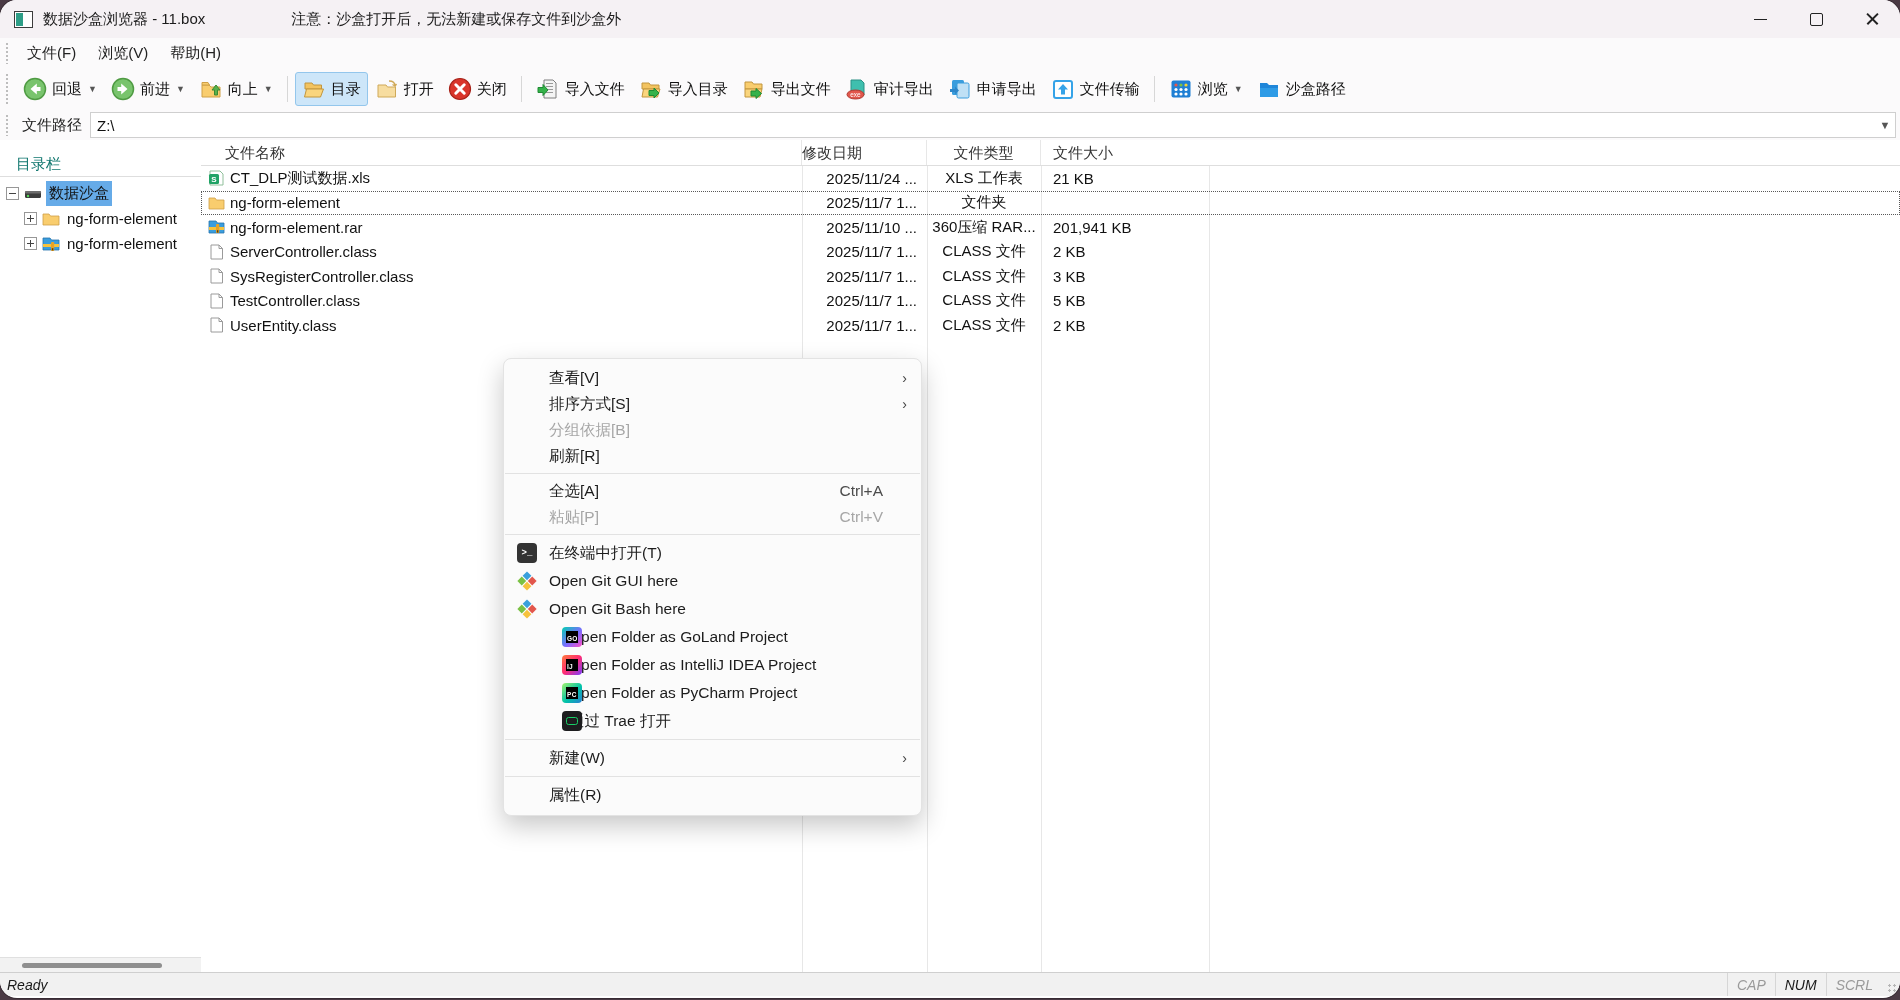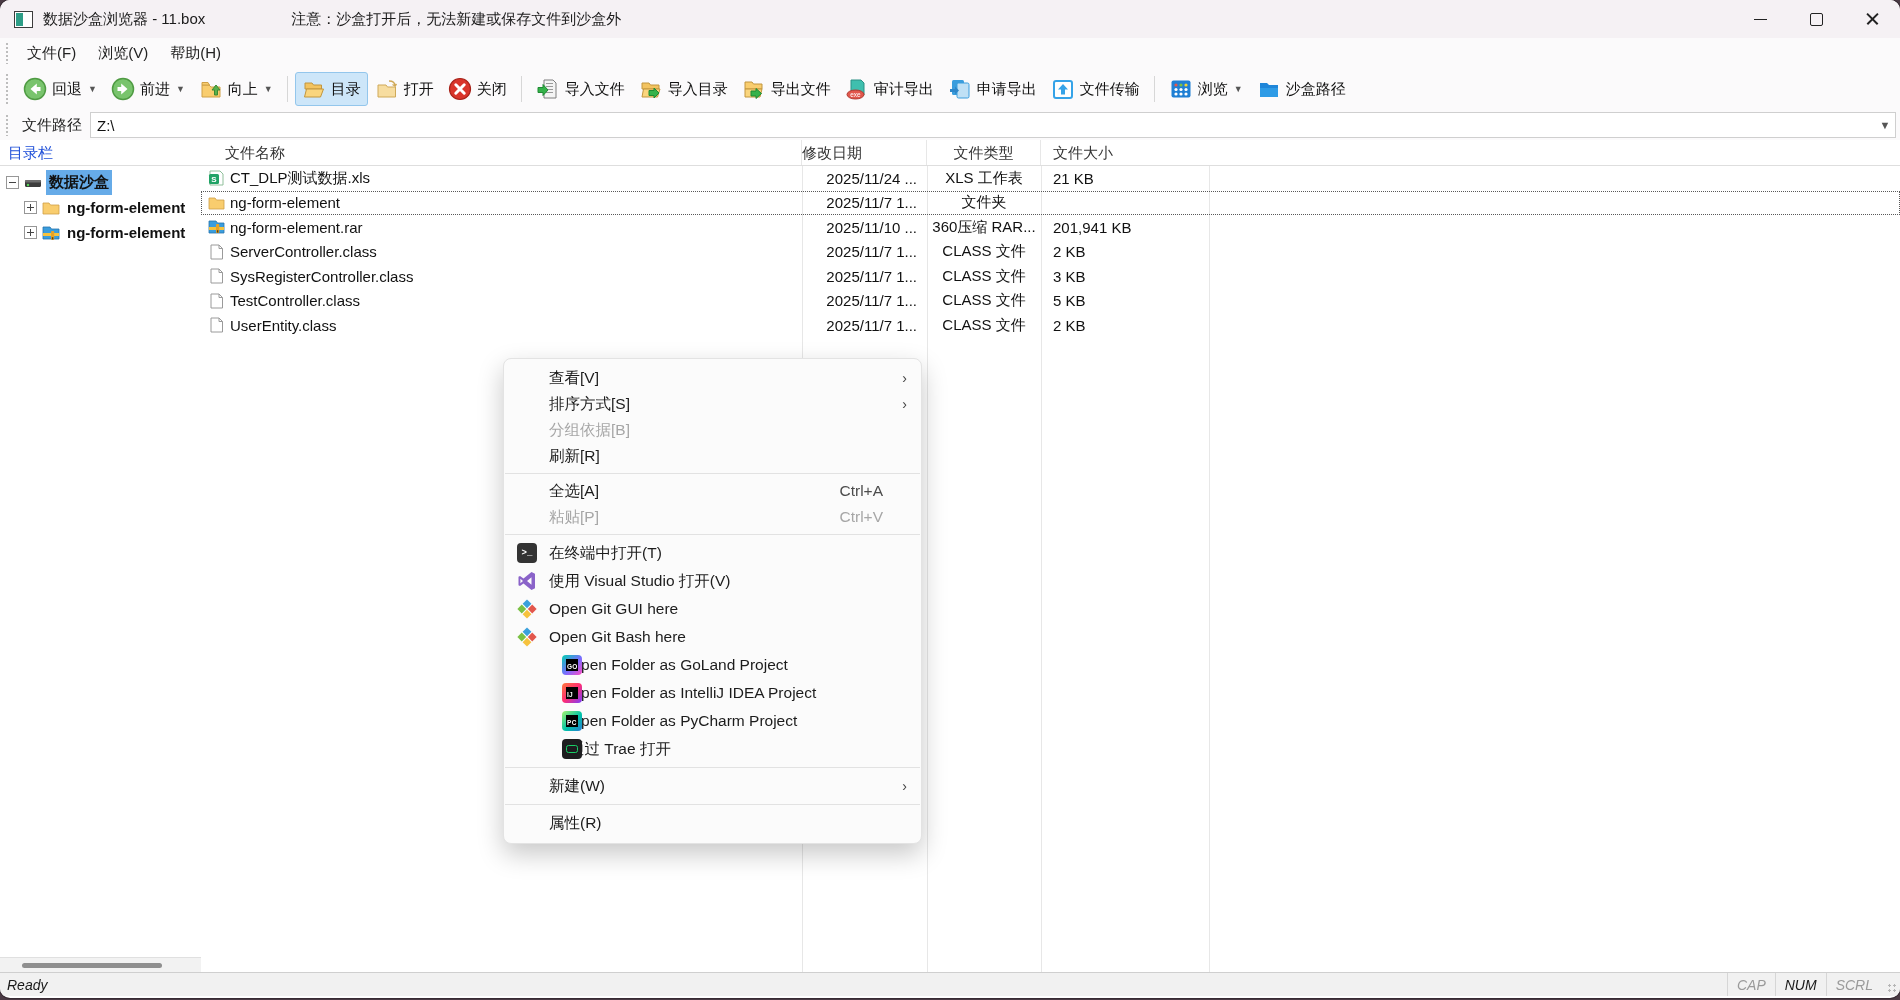--- a/index.html
+++ b/index.html
@@ -1,21 +1,21 @@
 <!DOCTYPE html>
 <html><head>
 <meta charset="utf-8">
 <style>
   html,body{margin:0;padding:0;}
   body{
     width:1900px;height:1000px;background:#4a3a44;
     font-family:"Liberation Sans","DejaVu Sans",sans-serif;
     -webkit-font-smoothing:antialiased;position:relative;overflow:hidden;
   }
-  .window{position:absolute;inset:0 0 2px 0;background:#fff;border-radius:10px;overflow:hidden;
+  .window{position:absolute;inset:0 0 2px 0;background:#fff;border-radius:17px;overflow:hidden;
     box-shadow:0 0 0 1px rgba(0,0,0,.25);}
   
   .titlebar{position:absolute;left:0;top:0;right:0;height:38px;background:#f5f1f4;
     display:flex;align-items:center;font-size:15px;color:#1b1b1b;}
   .appicon{width:17px;height:15px;border:1.5px solid #3c3c3c;background:#fff;margin:0 10px 0 14px;position:relative;}
   .appicon::before{content:"";position:absolute;left:1px;top:1px;bottom:1px;width:7px;background:#2e9e87;}
   .title-text{white-space:nowrap;}
   .notice-text{margin-left:86px;white-space:nowrap;}
   .win-controls{margin-left:auto;display:flex;height:100%;}
   .win-btn{width:56px;height:100%;display:flex;align-items:center;justify-content:center;color:#222;}
@@ -41,30 +41,30 @@
   
   .addressbar{position:absolute;left:0;top:110px;right:0;height:30px;background:#fbfafb;
     display:flex;align-items:center;font-size:15px;color:#222;}
   .addr-label{margin:0 8px 0 6px;white-space:nowrap;}
   .addr-box{flex:1;height:24px;border:1px solid #cfcfcf;background:#fff;display:flex;align-items:center;margin-right:4px;}
   .addr-box input{flex:1;border:0;outline:none;font:inherit;padding:0 6px;background:transparent;color:#111;}
   .addr-drop{width:20px;text-align:center;color:#555;font-size:11px;}
   
   .main{position:absolute;left:0;top:140px;right:0;bottom:25px;background:#fff;}
   .sidebar{position:absolute;left:0;top:0;bottom:0;width:201px;border-right:1px solid #c6c6c6;background:#fff;}
-  .panel-header{height:25px;line-height:25px;font-size:15px;color:#1d4ed8;padding-left:8px;border-bottom:1px solid #dedede;background:#fff;}
+  .panel-header{height:25px;line-height:25px;font-size:15px;color:#0f766e;padding-left:16px;border-bottom:1px solid #dedede;background:#fff;margin-top:11px;}
   .tree{padding-top:4px;font-size:15px;color:#111;}
   .tree-row{display:flex;align-items:center;height:25px;white-space:nowrap;overflow:hidden;}
   .tree-indent{width:18px;flex:none;}
   .expander{flex:none;width:11px;height:11px;border:1px solid #979797;background:#fff;margin:0 5px 0 6px;
     position:relative;}
   .expander::before{content:"";position:absolute;left:2px;right:2px;top:4.5px;height:1px;background:#444;}
   .expander.plus::after{content:"";position:absolute;top:2px;bottom:2px;left:4.5px;width:1px;background:#444;}
   .tree-icn{width:18px;height:16px;flex:none;margin-right:4px;}
-  .tree-label{padding:12px 3px;font-weight:bold;}
+  .tree-label{padding:12px 3px;}
   .tree-label.selected{background:#66abe8;}
   .side-hscroll{position:absolute;left:0;right:0;bottom:0;height:15px;background:#f2f2f2;border-top:1px solid #e0e0e0;}
   .side-hscroll .thumb{position:absolute;left:22px;width:140px;top:5px;height:5px;background:#8f8f8f;border-radius:3px;}
   
   .filearea{position:absolute;left:201px;top:0;right:0;bottom:0;background:#fff;overflow:hidden;}
   .cols-header{height:25px;display:flex;font-size:15px;color:#333;border-bottom:1px solid #dedede;position:relative;z-index:2;background:#fff;}
   .col-h{line-height:25px;border-right:1px solid #e7e7e7;box-sizing:border-box;}
   .col-name{width:601px;padding-left:24px;}
   .col-date{width:125px;text-align:left;}
   .col-type{width:114px;text-align:center;}
@@ -464,44 +464,38 @@
       <span class="mi-shortcut">Ctrl+V</span>
     </div>
     <div class="mi-sep"></div>
 
     <div class="mi tall">
       <span class="mi-icn term-icn">&gt;_</span>
       <span class="mi-label">在终端中打开(T)</span>
     </div>
     <div class="mi tall">
       <svg class="mi-icn" viewBox="0 0 20 20">
-          <path d="M14.5 1 L18 2.8 V17.2 L14.5 19 L6.5 12.4 L3 15 L1.5 14.2 V5.8 L3 5 L6.5 7.6 Z M14.5 6.3 L10 10 L14.5 13.7 Z M3.4 7.8 V12.2 L6 10 Z" fill="#8a63c9"></path>
-        </svg>
-      <span class="mi-label">使用 Visual Studio 打开(V)</span>
+          <g transform="rotate(45 10 10)">
+            <rect x="3.2" y="3.2" width="6.2" height="6.2" fill="#3aa0dc"></rect>
+            <rect x="10.6" y="3.2" width="6.2" height="6.2" fill="#e2574c"></rect>
+            <rect x="3.2" y="10.6" width="6.2" height="6.2" fill="#7ac143"></rect>
+            <rect x="10.6" y="10.6" width="6.2" height="6.2" fill="#f6c23d"></rect>
+          </g>
+        </svg>
+      <span class="mi-label">Open Git GUI here</span>
     </div>
     <div class="mi tall">
       <svg class="mi-icn" viewBox="0 0 20 20">
           <g transform="rotate(45 10 10)">
             <rect x="3.2" y="3.2" width="6.2" height="6.2" fill="#3aa0dc"></rect>
             <rect x="10.6" y="3.2" width="6.2" height="6.2" fill="#e2574c"></rect>
             <rect x="3.2" y="10.6" width="6.2" height="6.2" fill="#7ac143"></rect>
             <rect x="10.6" y="10.6" width="6.2" height="6.2" fill="#f6c23d"></rect>
           </g>
         </svg>
-      <span class="mi-label">Open Git GUI here</span>
-    </div>
-    <div class="mi tall">
-      <svg class="mi-icn" viewBox="0 0 20 20">
-          <g transform="rotate(45 10 10)">
-            <rect x="3.2" y="3.2" width="6.2" height="6.2" fill="#3aa0dc"></rect>
-            <rect x="10.6" y="3.2" width="6.2" height="6.2" fill="#e2574c"></rect>
-            <rect x="3.2" y="10.6" width="6.2" height="6.2" fill="#7ac143"></rect>
-            <rect x="10.6" y="10.6" width="6.2" height="6.2" fill="#f6c23d"></rect>
-          </g>
-        </svg>
       <span class="mi-label">Open Git Bash here</span>
     </div>
     <div class="mi tall">
       <span class="mi-icn jb jb-goland">
           <span class="jb-in">GO</span>
         </span>
       <span class="mi-label">Open Folder as GoLand Project</span>
     </div>
     <div class="mi tall">
       <span class="mi-icn jb jb-idea">

